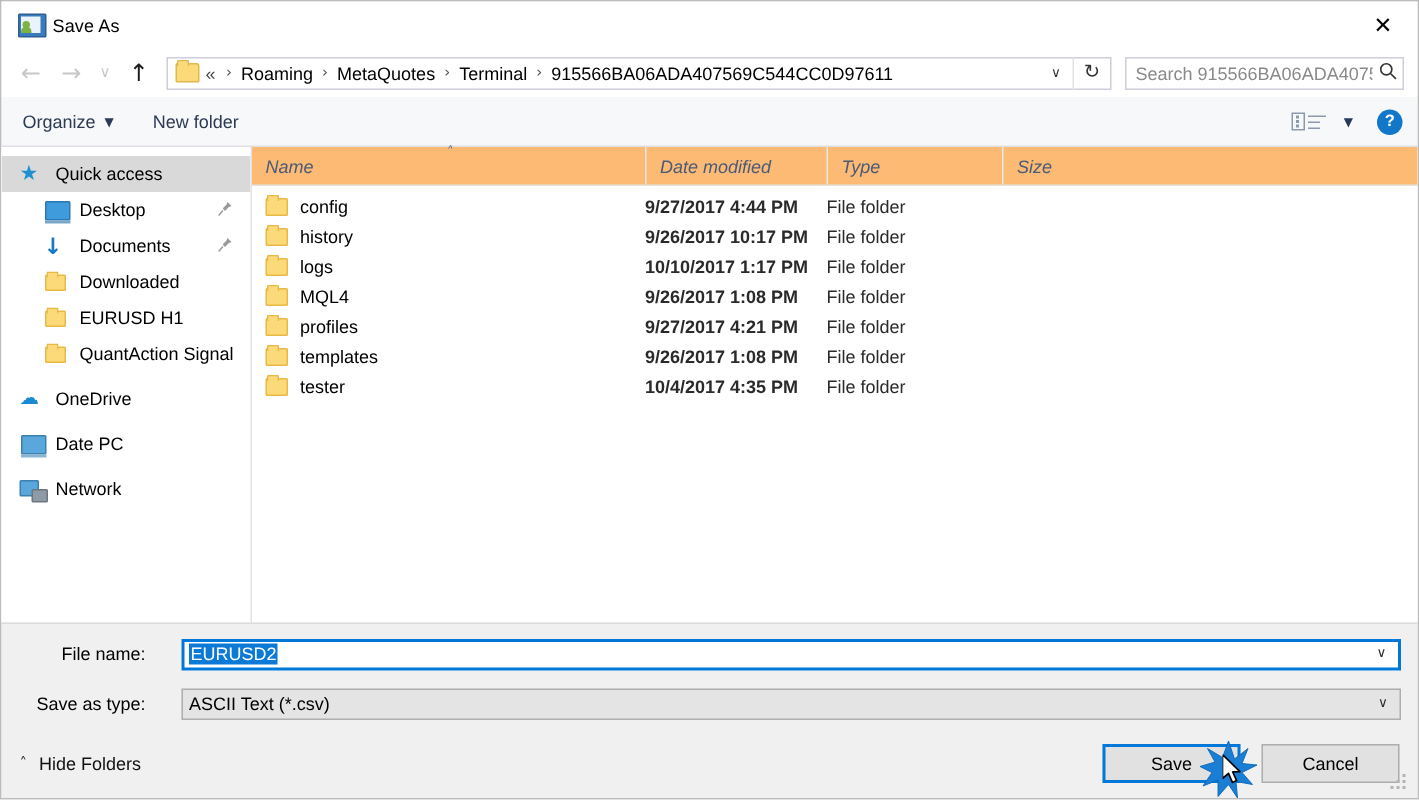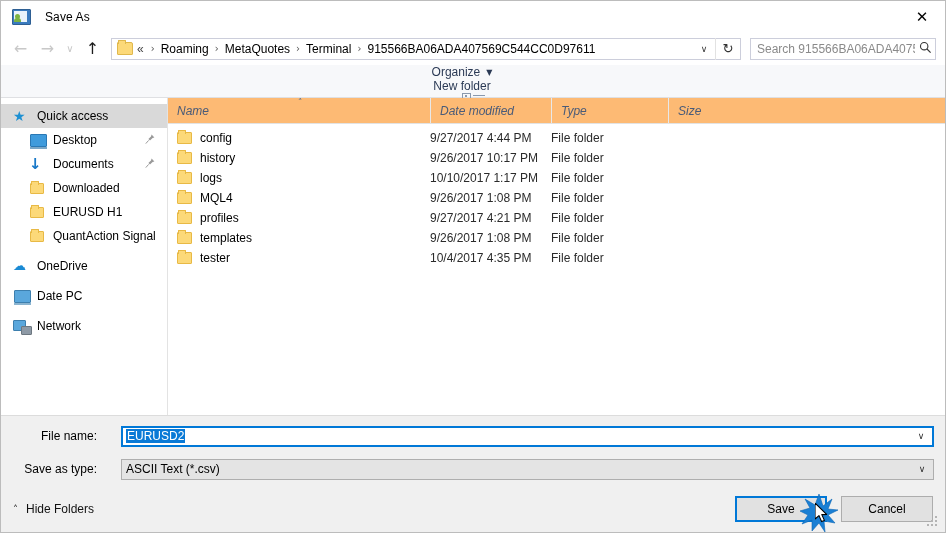--- a/index.html
+++ b/index.html
@@ -29,21 +29,21 @@
     position:absolute;left:2px;top:3px;width:13px;height:11px;background:#eaf3fb;
   }
   .title-icon .ti-head{
     position:absolute;left:3px;top:6px;width:5px;height:5px;border-radius:50%;
     background:#7cb342;
   }
   .title-icon .ti-body{
     position:absolute;left:2px;top:10px;width:7px;height:4px;border-radius:3px 3px 0 0;
     background:#7cb342;
   }
-  .title-text{margin-left:15px;font-size:12px;color:#000;letter-spacing:.1px;}
+  .title-text{margin-left:5px;font-size:12px;color:#000;letter-spacing:.1px;}
   .title-close{
     position:absolute;right:0;top:0;width:46px;height:31px;
     display:flex;align-items:center;justify-content:center;
     font-size:15px;color:#000;font-family:"DejaVu Sans",sans-serif;
   }
 
   
   .navrow{
     height:33px;min-height:33px;background:#ffffff;
     display:flex;align-items:center;padding:0 9px 0 6px;box-sizing:border-box;
@@ -85,21 +85,21 @@
     display:flex;align-items:center;box-sizing:border-box;flex:none;
   }
   .search-ph{
     flex:1;font-size:12px;color:#8a8a8a;padding-left:6px;overflow:hidden;white-space:nowrap;
   }
   .search-icon{width:20px;text-align:center;font-size:12px;color:#333;font-family:"DejaVu Sans",sans-serif;}
 
   
   .toolbar{
     height:33px;min-height:33px;background:#f7f8fa;border-bottom:1px solid #dfe0e3;
-    display:flex;align-items:center;padding:0 10px 0 14px;box-sizing:border-box;flex-direction:column;
+    display:flex;align-items:center;padding:0 10px 0 14px;box-sizing:border-box;
   }
   .tb-item{font-size:12px;color:#2b3a55;margin-right:26px;display:flex;align-items:center;}
   .tb-caret{font-size:8px;margin-left:6px;color:#2b3a55;font-family:"DejaVu Sans",sans-serif;}
   .tb-spacer{flex:1;}
   .view-icon{display:flex;align-items:center;margin-right:4px;}
   .vi-box{width:9px;height:12px;border:1px solid #8a99ad;box-sizing:border-box;display:flex;
     flex-direction:column;justify-content:space-around;align-items:center;padding:1px 0;}
   .vi-dot{width:2px;height:2px;background:#8a99ad;}
   .vi-lines{display:flex;flex-direction:column;justify-content:space-around;height:12px;margin-left:2px;}
   .vi-line{width:12px;height:1px;background:#8a99ad;}
@@ -174,21 +174,21 @@
     position:absolute;left:50%;top:-1px;transform:translateX(-50%);
     font-size:9px;color:#5a6b85;font-family:"DejaVu Sans",sans-serif;
   }
   .rows{flex:1;overflow:hidden;padding-top:4px;}
   .row{height:20px;display:flex;align-items:center;font-size:12px;color:#000;}
   .row-name{width:262px;display:flex;align-items:center;padding-left:9px;box-sizing:border-box;}
   .row-folder-ico{width:15px;height:12px;margin-right:8px;flex:none;position:relative;
     background:#fcd979;border:1px solid #e8b945;border-radius:1px;box-sizing:border-box;}
   .row-folder-ico:before{content:"";position:absolute;left:0;top:-3px;width:6px;height:3px;
     background:#fcd979;border:1px solid #e8b945;border-bottom:none;border-radius:1px 1px 0 0;}
-  .row-date{width:121px;color:#2a2a2a;}
+  .row-date{width:121px;color:#2a2a2a;font-weight:bold;}
   .row-type{width:117px;color:#2a2a2a;}
   .row-size{width:80px;}
 
   
   .footer{background:#f0f0f0;border-top:1px solid #dcdcdc;padding:0;}
   .formrow{display:flex;align-items:center;height:26px;margin-top:7px;padding:0 11px 0 0;}
   .formlabel{
     width:120px;text-align:right;padding-right:24px;font-size:12px;color:#000;box-sizing:border-box;
   }
   .combo{

